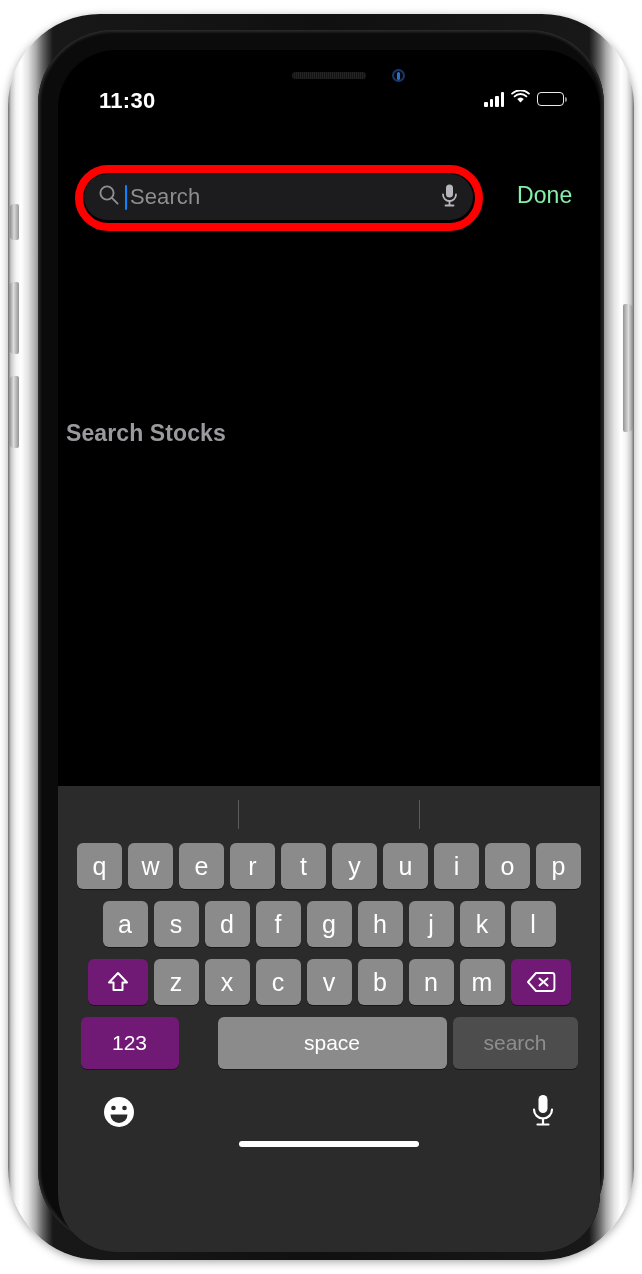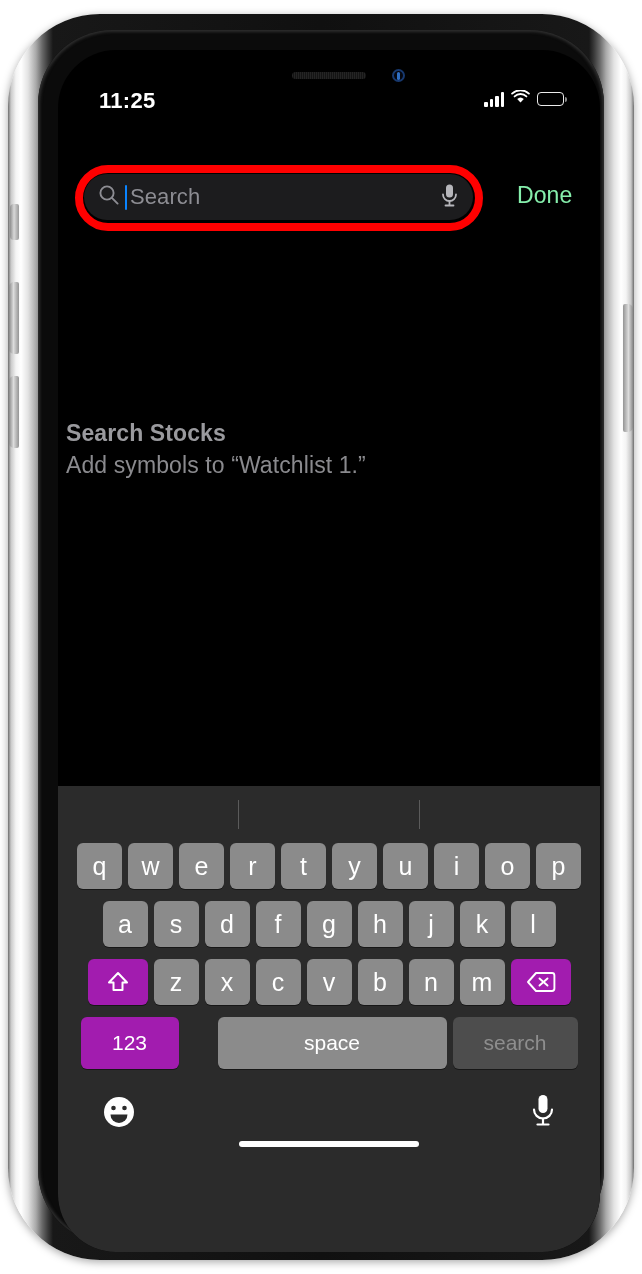--- a/index.html
+++ b/index.html
@@ -191,21 +191,21 @@
   .key {
     background:#8b8b8b;
     border-radius:6px;
     color:#ffffff;
     font-size:25px;
     display:flex; align-items:center; justify-content:center;
     box-shadow:0 1px 0 rgba(0,0,0,0.45);
     height:46px; width:45px;
   }
   #key-row-2 { padding:0 0px; }
-  .key-dark { background:#a21caf; }
+  .key-dark { background:#701a75; }
   .key-wide { width:60px; }
   #key-space { width:229px; font-size:21px;margin-left:33px; }
   #key-123 { width:98px; font-size:21px; }
   #key-search {
     width:125px; font-size:21px;
     background:#4d4d4d; color:#8e8e8e;
   }
   #key-row-4 .key { height:52px; }
 
   
@@ -235,21 +235,21 @@
   <div class="side-btn" id="volume-up-button"></div>
   <div class="side-btn" id="volume-down-button"></div>
   <div class="side-btn" id="power-button"></div>
 
   <div id="screen">
 
     <div id="earpiece-speaker"></div>
     <div id="front-camera"></div>
 
     <div id="status-bar">
-      <div id="status-time">11:25</div>
+      <div id="status-time">11:30</div>
       <div id="status-icons">
         <span class="sig-bars">
           <i></i>
             <i></i>
             <i></i>
             <i></i>
         </span>
         <span>
           <svg width="19" height="14" viewBox="0 0 19 14">
             <path d="M9.5 12.6 L6.2 9.0 a4.8 4.8 0 0 1 6.6 0 Z" fill="#fff"></path>
@@ -284,21 +284,20 @@
         </span>
       </div>
 
       <div id="done-button">Done</div>
 
       <div id="annotation-ring"></div>
     </div>
 
     <div id="empty-state">
       <div id="empty-title">Search Stocks</div>
-      <div id="empty-subtitle">Add symbols to “Watchlist 1.”</div>
     </div>
 
     <div id="keyboard">
 
       <div id="predictive-bar">
         <div class="predictive-divider" id="predictive-divider-1"></div>
         <div class="predictive-divider" id="predictive-divider-2"></div>
       </div>
 
       <div class="key-row" id="key-row-1">

